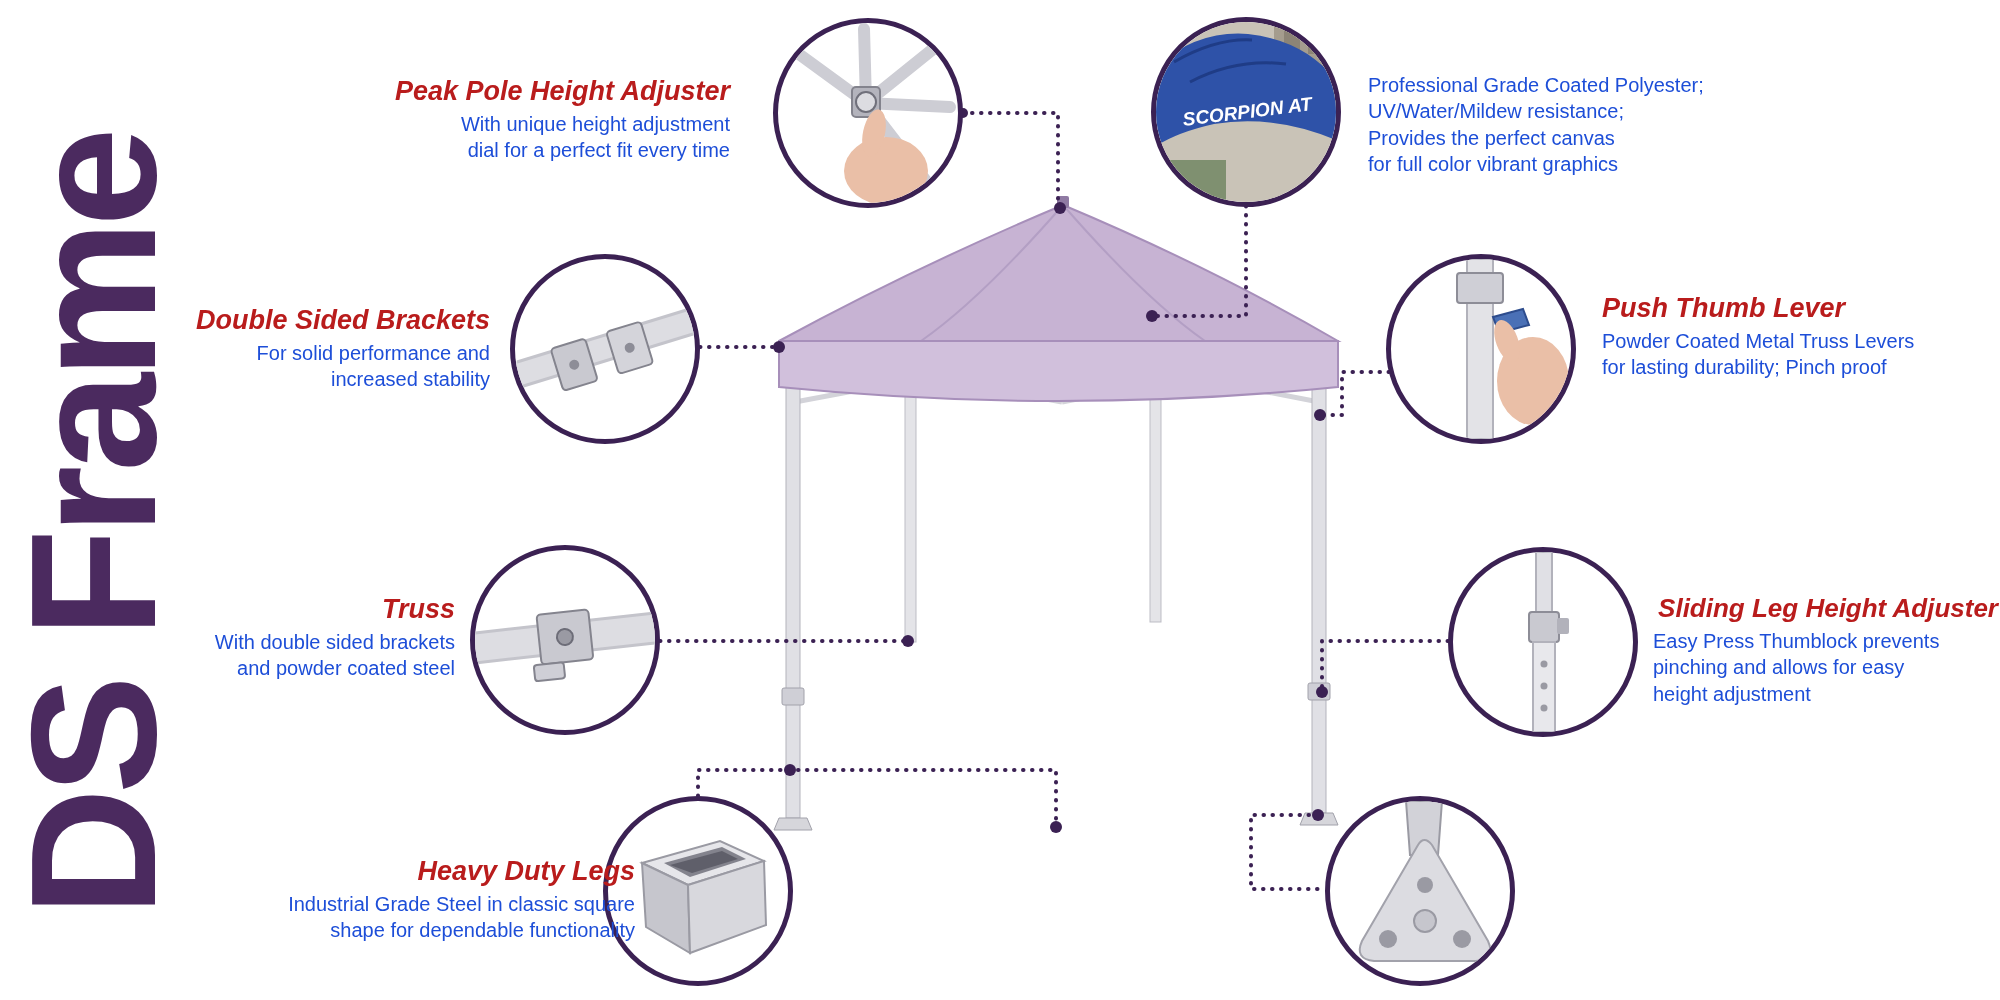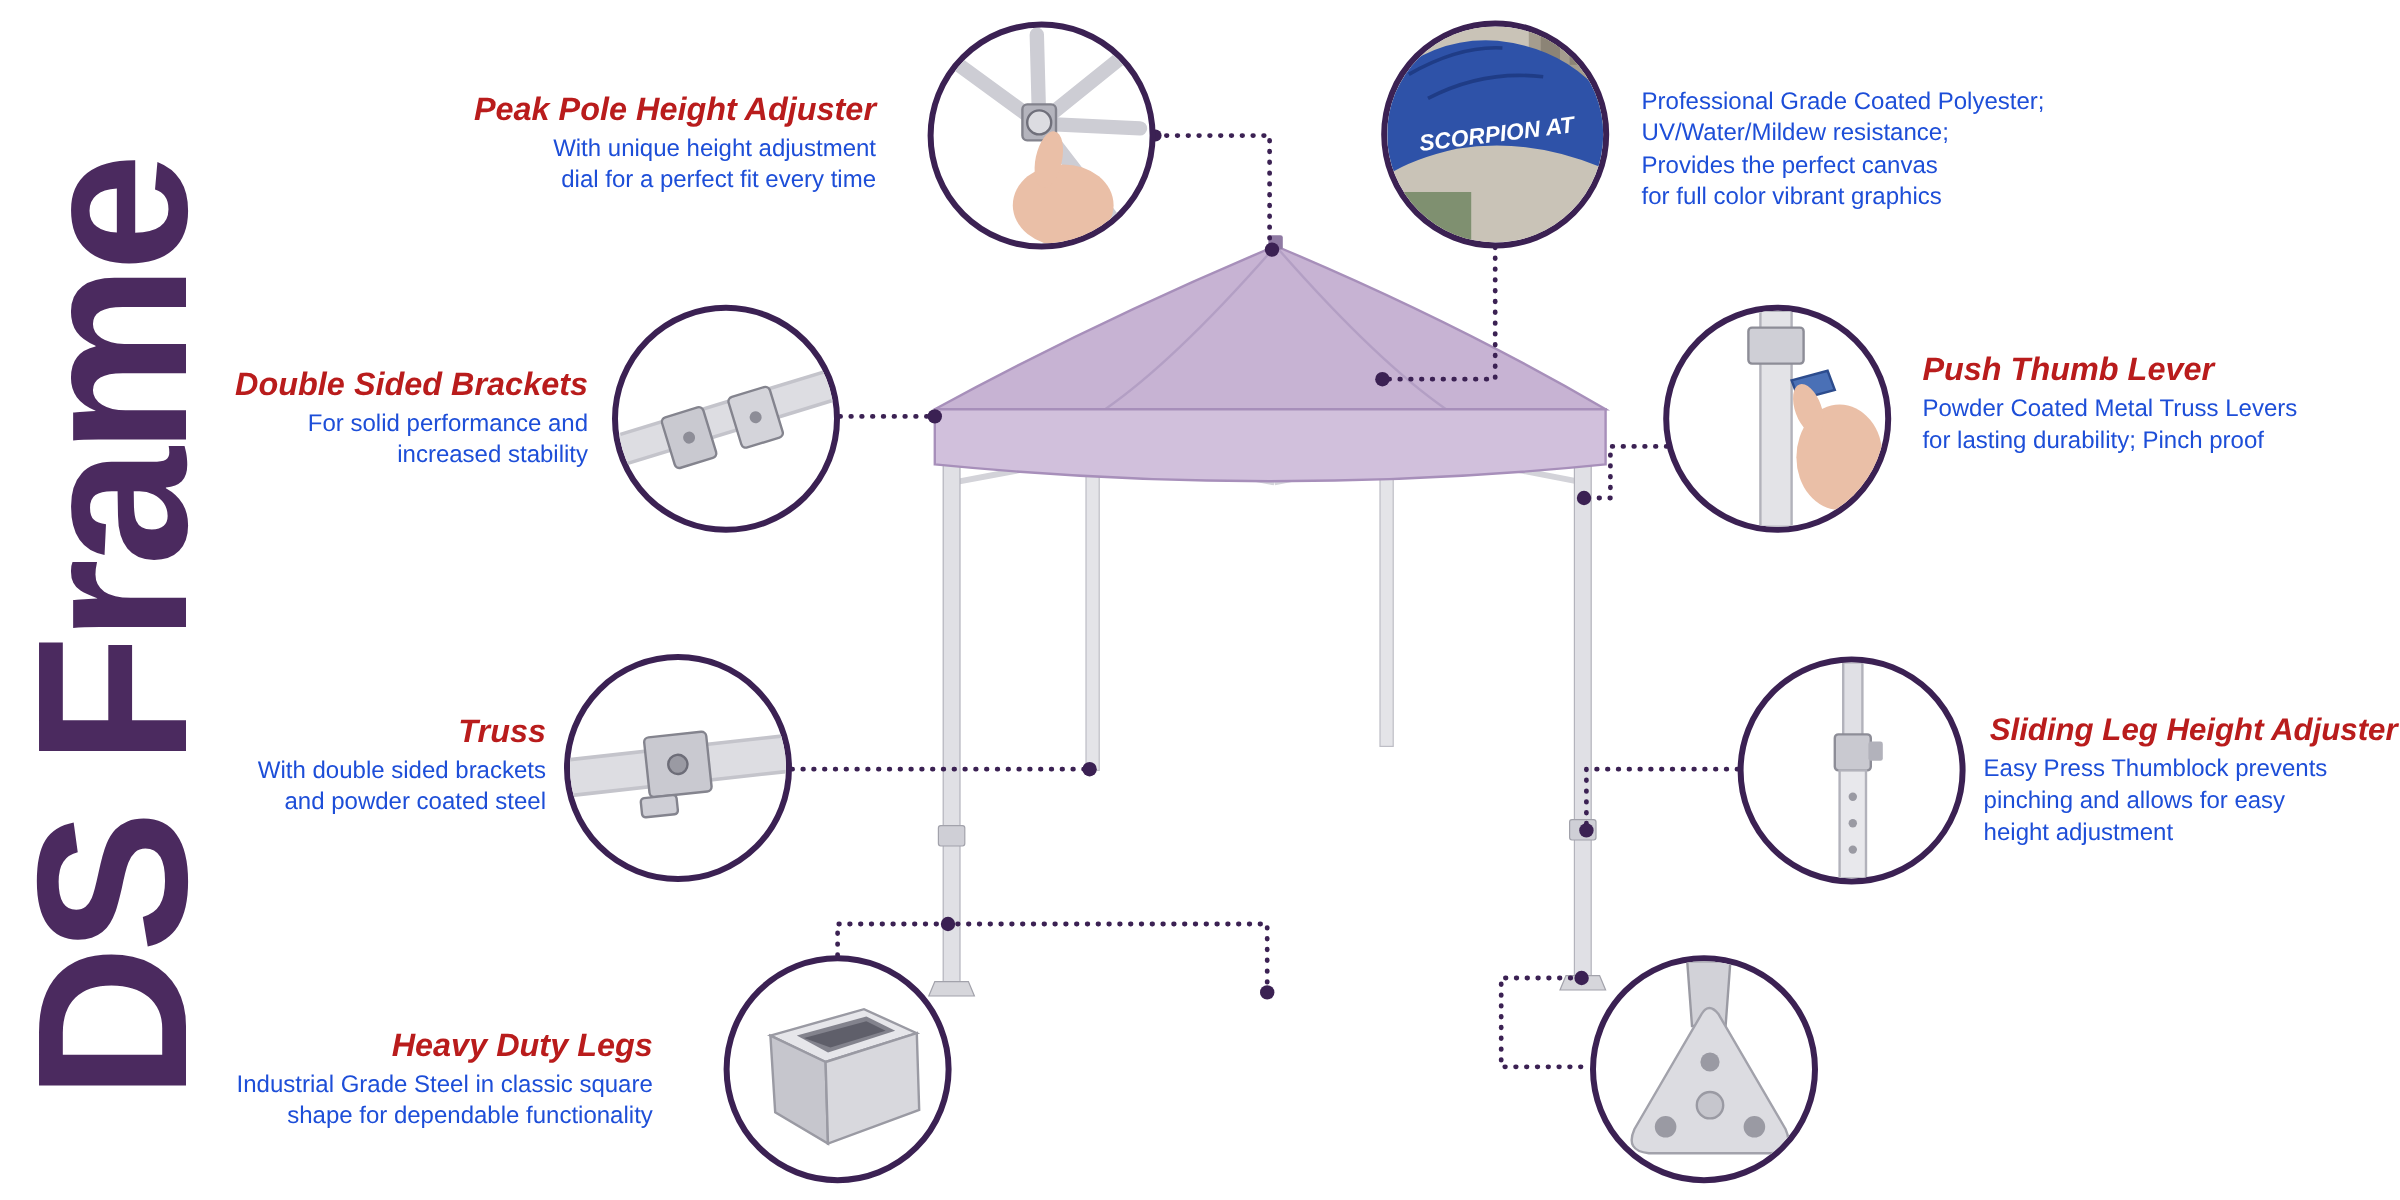--- a/index.html
+++ b/index.html
@@ -234,20 +234,20 @@
 and powder coated steel</div>
   </div>
 
   <div class="callout left narrow" style="top:594px; left:1653px; width:345px">
     <div class="title">Sliding Leg Height Adjuster</div>
     <div class="desc">Easy Press Thumblock prevents
 pinching and allows for easy
 height adjustment</div>
   </div>
 
-  <div class="callout right" style="top:856px; right:1456px; width:400px">
+  <div class="callout right" style="top:856px; right:1365px; width:400px">
     <div class="title">Heavy Duty Legs</div>
     <div class="desc">Industrial Grade Steel in classic square
 shape for dependable functionality</div>
   </div>
 
 
 </div>
 
 </body></html>

